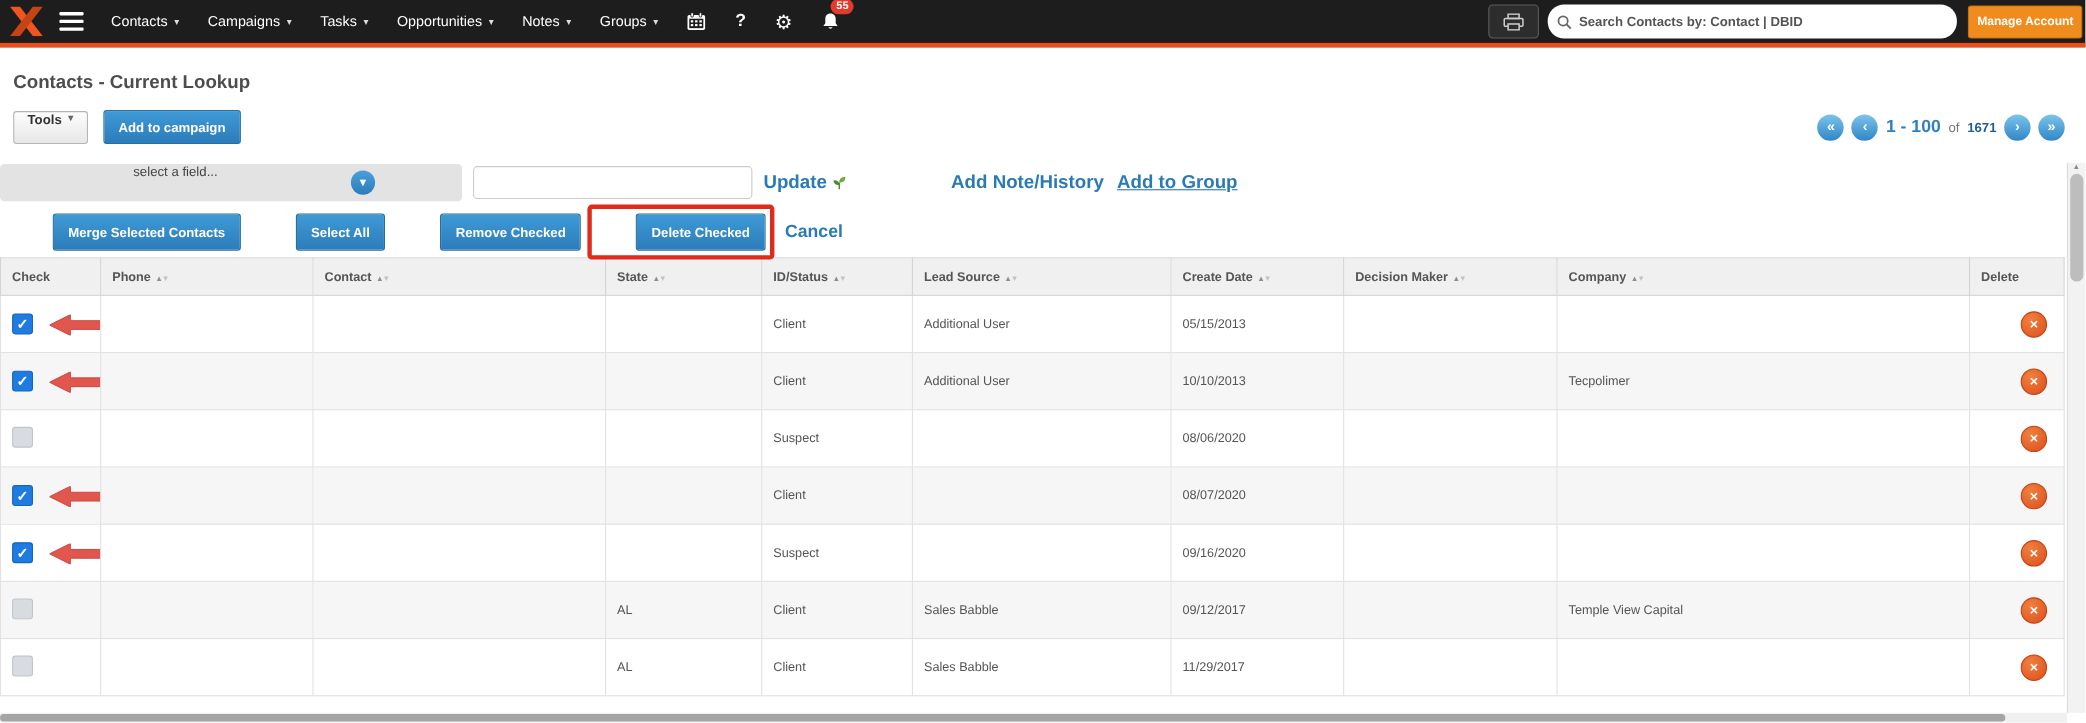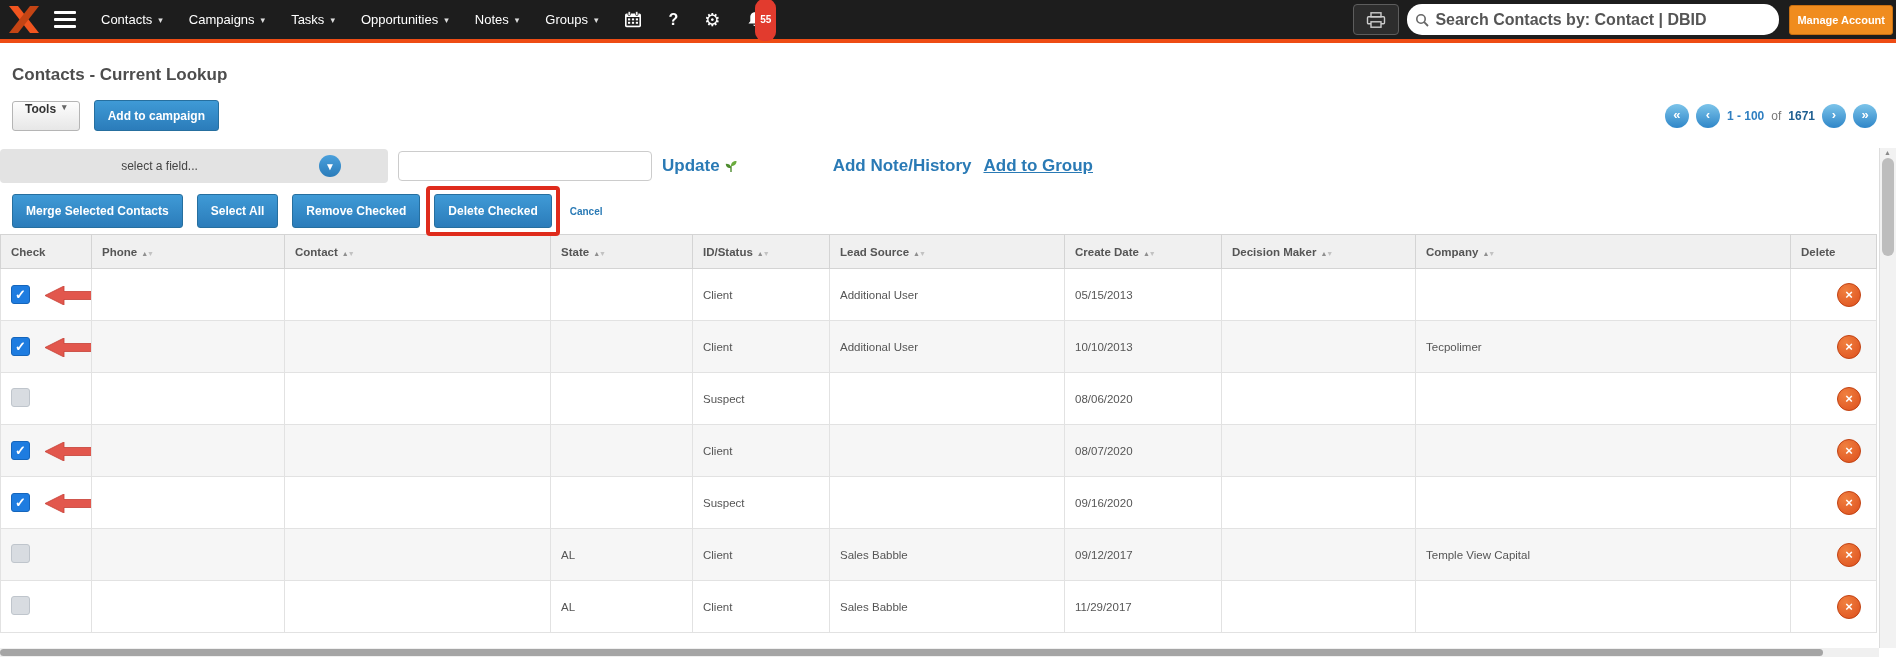--- a/index.html
+++ b/index.html
@@ -19,31 +19,31 @@
   .nav-item {
     color: #fff; font-size: 13px; padding: 0 13px; height: 43px;
     display: inline-flex; align-items: center; text-decoration: none; white-space: nowrap;
   }
   .nav-item .caret { font-size: 9px; margin-left: 6px; color: #ddd; }
   .nav-icon { padding: 0 13px; height: 43px; display: inline-flex; align-items: center; position: relative; color: #fff; }
   .help-glyph { font-size: 16px; font-weight: bold; color: #fff; }
   .gear-glyph { font-size: 18px; color: #fff; }
   .badge {
     position: absolute; top: 1px; right: 1px; background: #e23b2e; color: #fff;
-    font-size: 10px; font-weight: bold; border-radius: 9px; padding: 16px 5px; line-height: 1;
+    font-size: 10px; font-weight: bold; border-radius: 9px; padding: 2px 5px; line-height: 1;
   }
   .nav-spacer { flex: 1; }
   .print-box {
     width: 46px; height: 31px; background: #2d2d2d; border: 1px solid #5d5d5d; border-radius: 4px;
     display: flex; align-items: center; justify-content: center; margin-right: 8px; cursor: pointer;
   }
   .search-wrap { position: relative; }
   .search-wrap input {
     width: 372px; height: 31px; border: none; border-radius: 15px; padding: 0 8px 0 28px;
-    font-family: "Liberation Sans", sans-serif; font-size: 16px; font-weight: bold; color: #333;
+    font-family: "Liberation Sans", sans-serif; font-size: 12px; font-weight: bold; color: #333;
   }
   .search-wrap input::placeholder { color: #555; opacity: 1; }
   .search-wrap .mag { position: absolute; left: 8px; top: 9px; }
   .manage-btn {
     margin: 0 3px 0 10px; background: #f08c1e; border: 1px solid #c96f10; color: #fff;
     font-size: 11px; font-weight: bold; padding: 8px 7px; border-radius: 3px; white-space: nowrap; cursor: pointer;
     font-family: "Liberation Sans", sans-serif;
   }
 
   
@@ -55,36 +55,37 @@
     height: 30px; padding: 0 12px; border: 1px solid #b5b5b5; border-radius: 3px;
     background: linear-gradient(#fdfdfd, #e7e7e7); font-size: 12px; font-weight: 600; color: #333;
     display: inline-flex; align-items: flex-start; cursor: pointer; font-family: "Liberation Sans", sans-serif;
   }
   .tools-btn .caret { font-size: 9px; margin-left: 6px; color: #666; }
   .btn-blue {
     background: linear-gradient(#3f9ad6, #2b7cba); border: 1px solid #266f9f; color: #fff;
     font-weight: bold; font-size: 12px; height: 34px; padding: 0 13px; border-radius: 3px;
     display: inline-flex; align-items: center; cursor: pointer; white-space: nowrap;
     font-family: "Liberation Sans", sans-serif;
+    margin-left: 36px;
   }
   .add-campaign { margin-left: 14px; height: 31px; }
   .pagination { margin-left: auto; display: flex; align-items: center; gap: 7px; }
   .pg-circle {
     width: 24px; height: 24px; border-radius: 50%; background: linear-gradient(#7cc4ea, #2f86c8);
     color: #fff; font-size: 13px; font-weight: bold; display: inline-flex; align-items: center;
     justify-content: center; cursor: pointer; line-height: 1; padding-bottom: 2px;
   }
-  .pg-range { color: #2f7fc1; font-weight: bold; font-size: 12px; }
+  .pg-range { color: #2f7fc1; font-weight: bold; font-size: 16px; }
   .pg-of { color: #777; font-size: 12px; }
   .pg-total { color: #1f5f91; font-weight: bold; font-size: 12px; }
 
   .filter-row { display: flex; align-items: center; margin: 16px 0 0 -12px; height: 38px; }
   .field-select {
-    position: relative; width: 388px; height: 34px; background: #e3e3e3; border-radius: 4px;
-    display: flex; align-items: center; cursor: pointer;
+    position: relative; width: 420px; height: 34px; background: #e3e3e3; border-radius: 4px;
+    display: flex; cursor: pointer;
   }
   .field-select .label { width: 319px; text-align: center; font-size: 12px; color: #444; }
   .field-select .circle {
     position: absolute; left: 319px; top: 6px; width: 22px; height: 22px; border-radius: 50%;
     background: linear-gradient(#4aa0dc, #2b7cba); color: #fff; font-size: 10px;
     display: flex; align-items: center; justify-content: center;
   }
   .field-input {
     margin-left: 10px; width: 254px; height: 30px; border: 1px solid #ccc; border-radius: 4px;
     padding: 0 8px; font-size: 12px; font-family: "Liberation Sans", sans-serif; color: #333;
@@ -93,21 +94,21 @@
   .update-link { margin-left: 10px; display: inline-flex; align-items: center; gap: 4px; }
   .note-link { margin-left: 95px; }
   .group-link { margin-left: 12px; text-decoration: underline; }
 
   .actions-row { display: flex; align-items: center; gap: 14px; margin-top: 9px; }
   .annot-wrap { position: relative; display: inline-flex; }
   .annot-box {
     position: absolute; left: -8px; right: -8px; top: -8px; bottom: -8px;
     border: 4px solid #df2b1c; border-radius: 4px; pointer-events: none;
   }
-  .cancel-link { font-size: 10px; margin-left: 4px; }
+  .cancel-link { font-size: 16px; margin-left: 4px; }
 
   
   table.contacts {
     border-collapse: collapse; margin: 6px 0 12px -12px; width: calc(100% + 12px); table-layout: fixed;
   }
   table.contacts th {
     background: #f0f0f0; border: 1px solid #d4d4d4; height: 34px; text-align: left;
     font-size: 11.5px; font-weight: bold; color: #555; padding: 0 8px 0 10px; white-space: nowrap; overflow: hidden;
   }
   table.contacts td {

